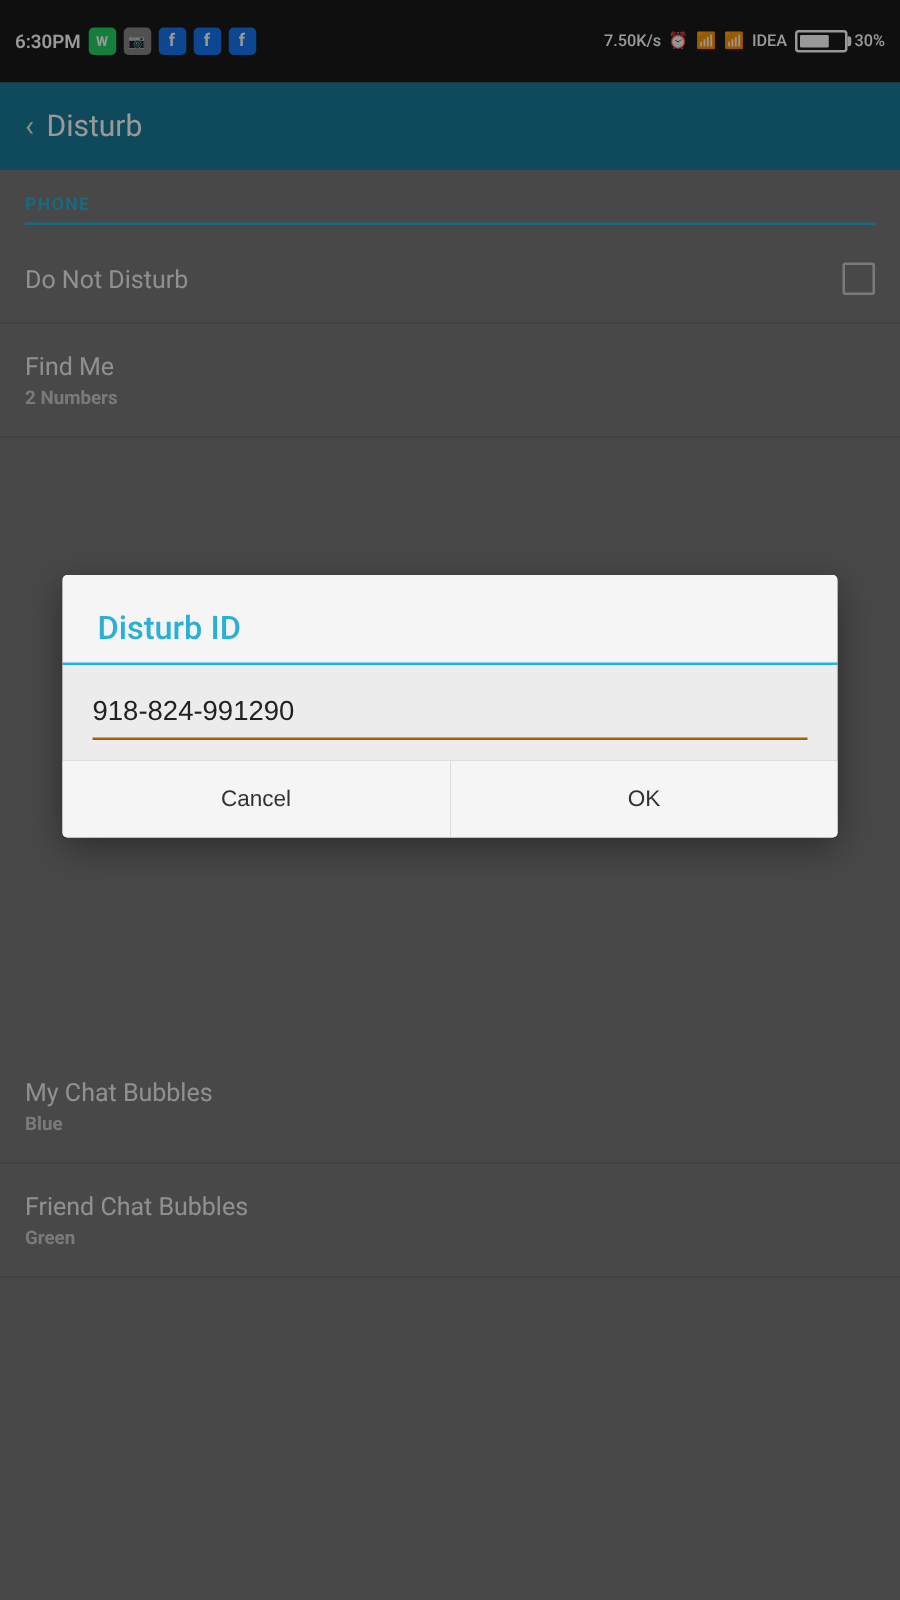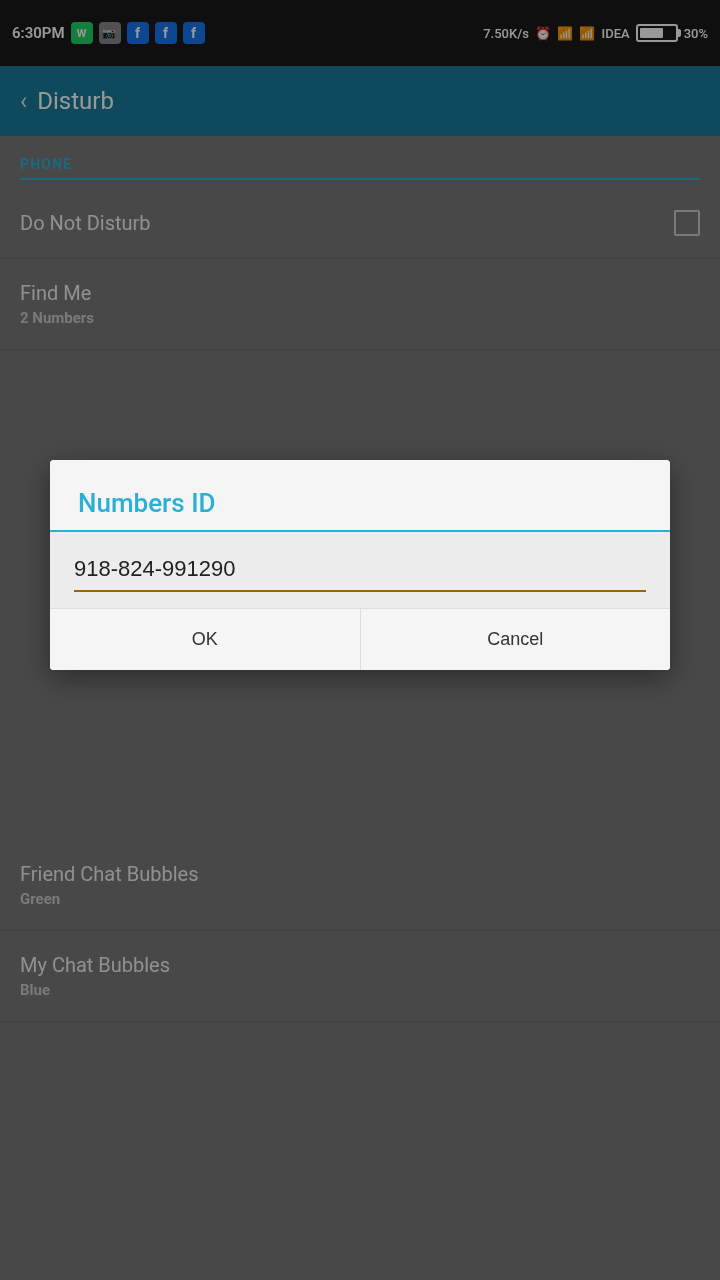--- a/index.html
+++ b/index.html
@@ -283,44 +283,44 @@
       <div class="setting-item-subtitle">2 Numbers</div>
     </div>
   </div>
 
 </div>
 
 <div class="overlay"></div>
 
 <div class="dialog">
   <div class="dialog-title-area">
-    <div class="dialog-title">Numbers ID</div>
+    <div class="dialog-title">Disturb ID</div>
   </div>
   <div class="dialog-divider"></div>
   <div class="dialog-body">
     <div class="dialog-input-wrapper">
       <input class="dialog-input" type="text" value="918-824-991290" style="">
     </div>
   </div>
   <div class="dialog-actions">
+    <button class="dialog-btn">Cancel</button>
     <button class="dialog-btn">OK</button>
-    <button class="dialog-btn">Cancel</button>
   </div>
 </div>
 
 <div style="margin-top: 490px; background-color: #787878;">
 
+
+  <div class="setting-item">
+    <div class="setting-item-text">
+      <div class="setting-item-title">My Chat Bubbles</div>
+      <div class="setting-item-subtitle">Blue</div>
+    </div>
+  </div>
 
   <div class="setting-item">
     <div class="setting-item-text">
       <div class="setting-item-title">Friend Chat Bubbles</div>
       <div class="setting-item-subtitle">Green</div>
     </div>
   </div>
 
-  <div class="setting-item">
-    <div class="setting-item-text">
-      <div class="setting-item-title">My Chat Bubbles</div>
-      <div class="setting-item-subtitle">Blue</div>
-    </div>
-  </div>
-
 </div>
 
 </body></html>

